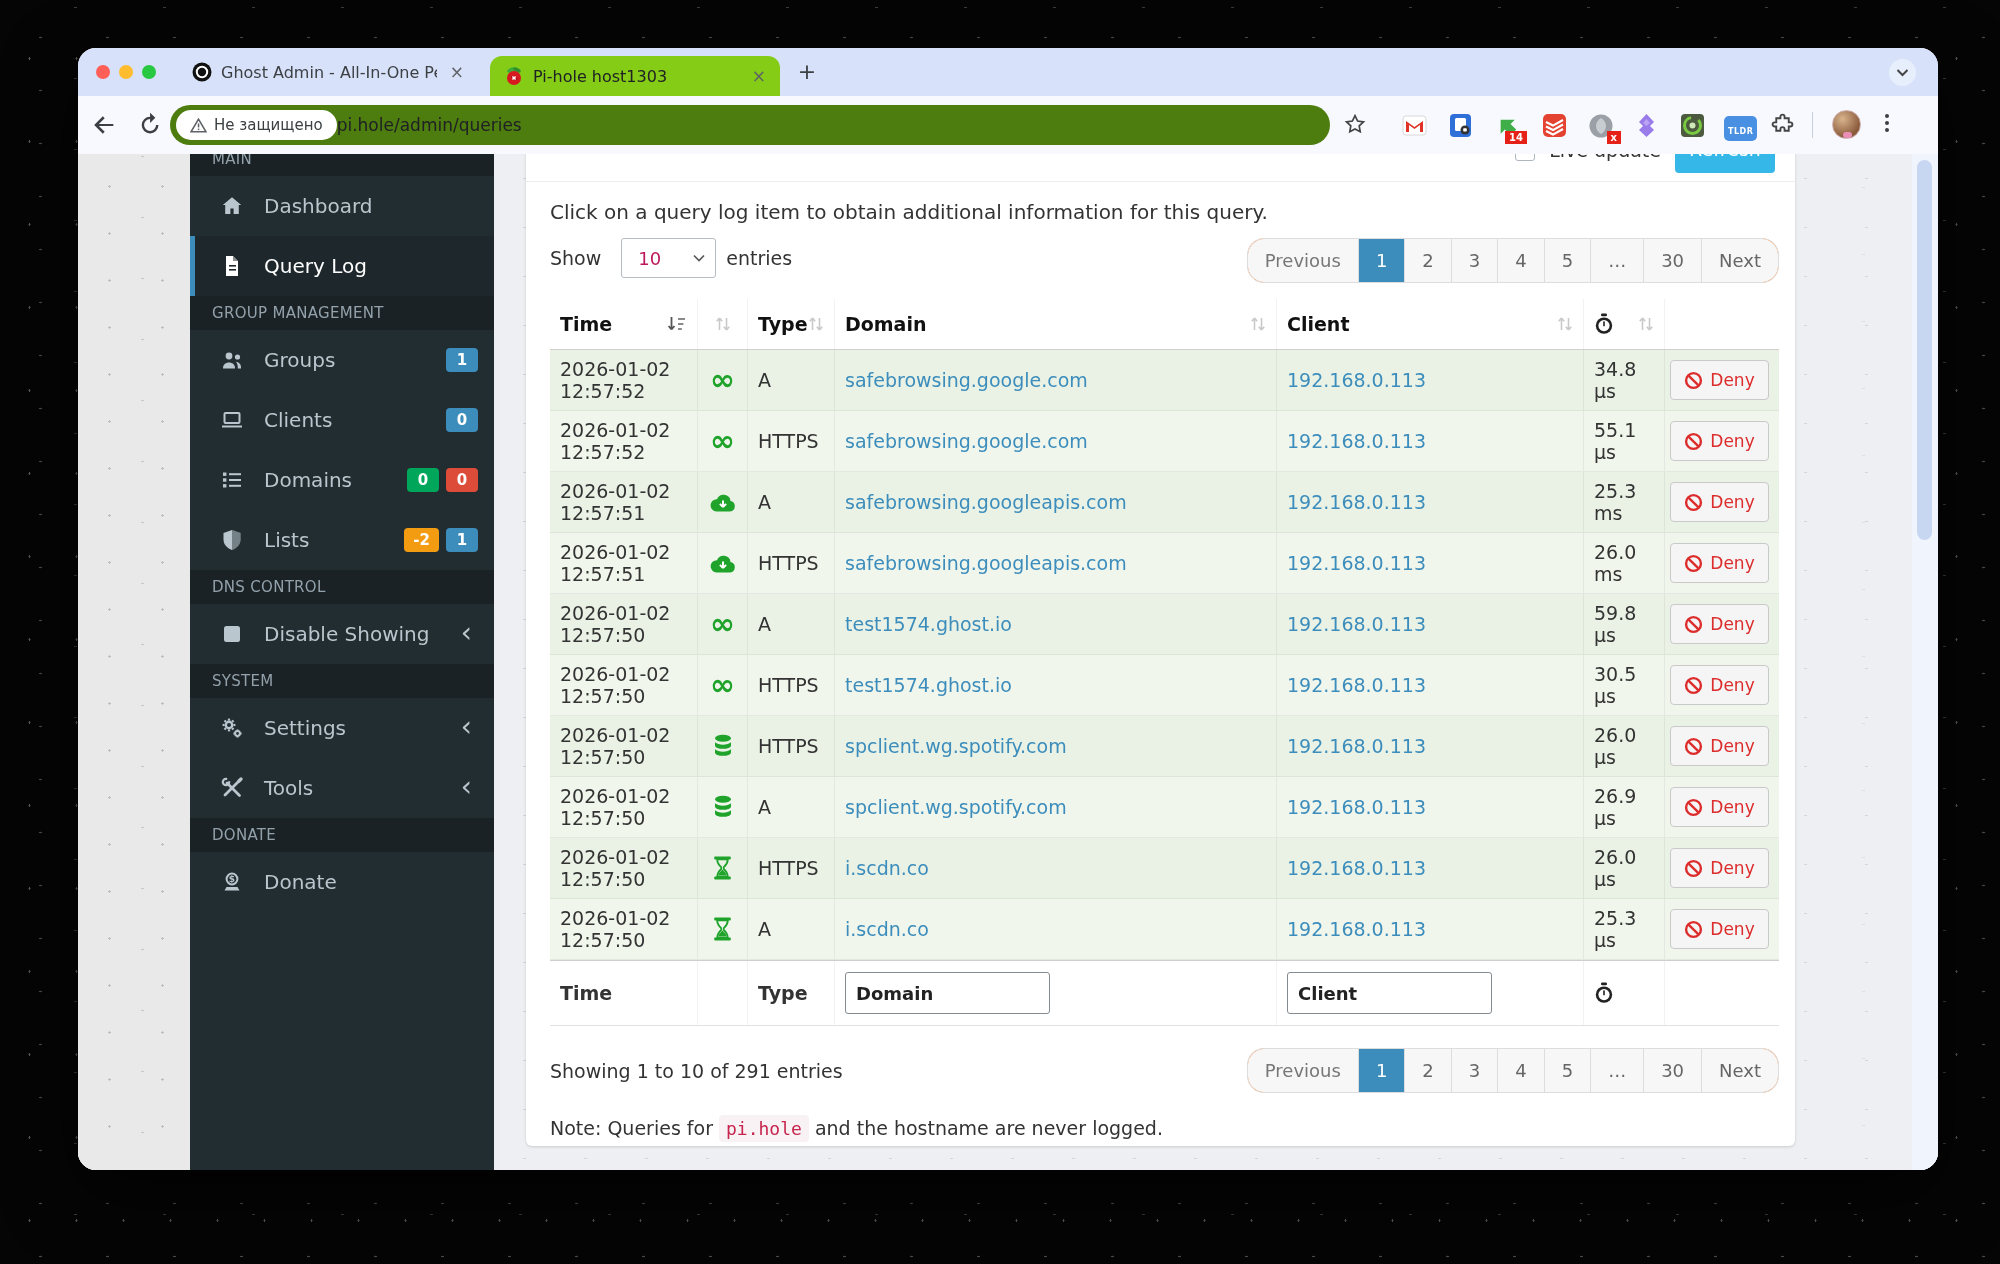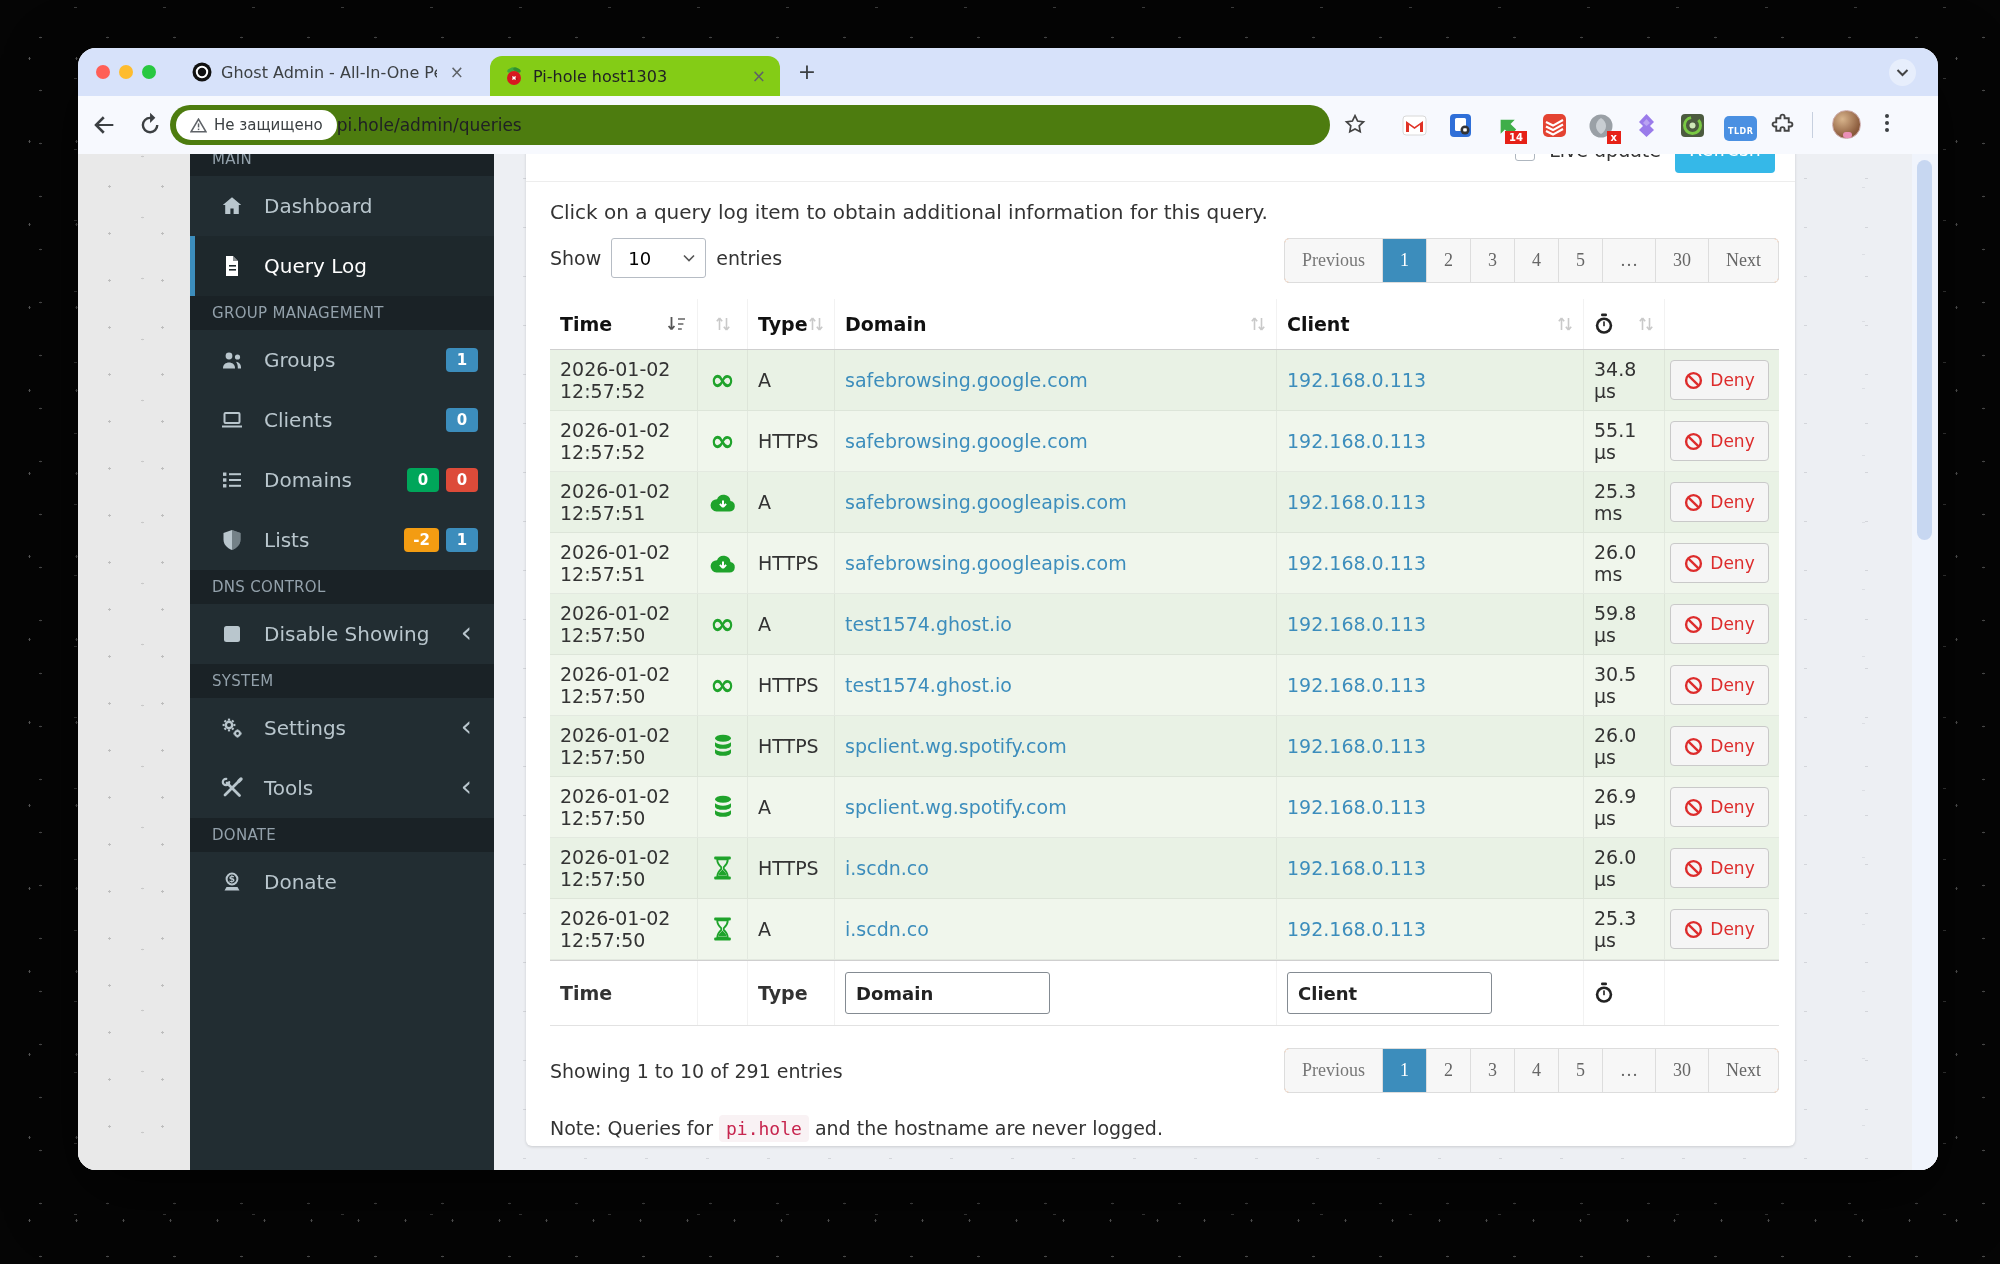--- a/index.html
+++ b/index.html
@@ -69,22 +69,22 @@
     box-shadow:0 1px 3px rgba(0,0,0,.15);box-sizing:border-box;}
   .card-header{height:64px;display:flex;align-items:flex-end;justify-content:flex-end;gap:14px;
     padding:0 20px 8px 0;border-bottom:1px solid #ededed;box-sizing:border-box;}
   .chk{appearance:none;-webkit-appearance:none;width:20px;height:20px;border:1.5px solid #aeb6bf;border-radius:3px;background:#fff;margin:0 0 12px 0;}
   .liveupdate{font-size:19px;color:#333;margin-bottom:12px;}
   .refresh{height:48px;width:100px;border:none;border-radius:4px;background:#35b8e8;color:#fff;font-size:19px;font-family:inherit;}
   .card-body{padding:18px 16px 0 24px;}
   .instruction{font-size:20px;color:#333;}
   .controls{display:flex;justify-content:space-between;align-items:flex-start;margin-top:14px;gap:8px;}
   .showwrap{display:flex;align-items:center;gap:10px;font-size:19px;color:#333;}
-  .fselect{width:95px;height:40px;border:1px solid #b6bcc4;border-radius:3px;display:flex;align-items:center;justify-content:space-between;padding:0 10px 0 16px;box-sizing:border-box;font-size:18px;color:#000000;background:#fff;}
-  .pager{display:flex;border:1px solid #ddd;border-radius:5px;overflow:hidden;background:#f97316;font-family:Liberation Serif, serif;}
+  .fselect{width:95px;height:40px;border:1px solid #b6bcc4;border-radius:3px;display:flex;align-items:center;justify-content:space-between;padding:0 10px 0 16px;box-sizing:border-box;font-size:18px;color:#be185d;background:#fff;margin-left:10px;}
+  .pager{display:flex;border:1px solid #ddd;border-radius:17px;overflow:hidden;background:#f97316;}
   .pager button{font-family:inherit;font-size:18px;color:#666;background:#f7f7f7;border:none;border-left:1px solid #ddd;padding:11px 17px;}
   .pager button:first-child{border-left:none;color:#777;}
   .pager button.active{background:#3c8dbc;color:#fff;}
   
   .qtable{margin-top:16px;font-size:19px;color:#333;}
   .tr{display:grid;grid-template-columns:147px 50px 87px 442px 307px 81px 110px;align-items:center;}
   .tr>div{padding:0 10px;box-sizing:border-box;border-left:1px solid rgba(0,0,0,.05);height:100%;display:flex;align-items:center;}
   .tr>div:first-child{border-left:none;}
   .thead .tr{height:50px;border-bottom:1px solid #cfcfcf;font-weight:bold;color:#111;}
   .thead .tr>div{justify-content:space-between;}

